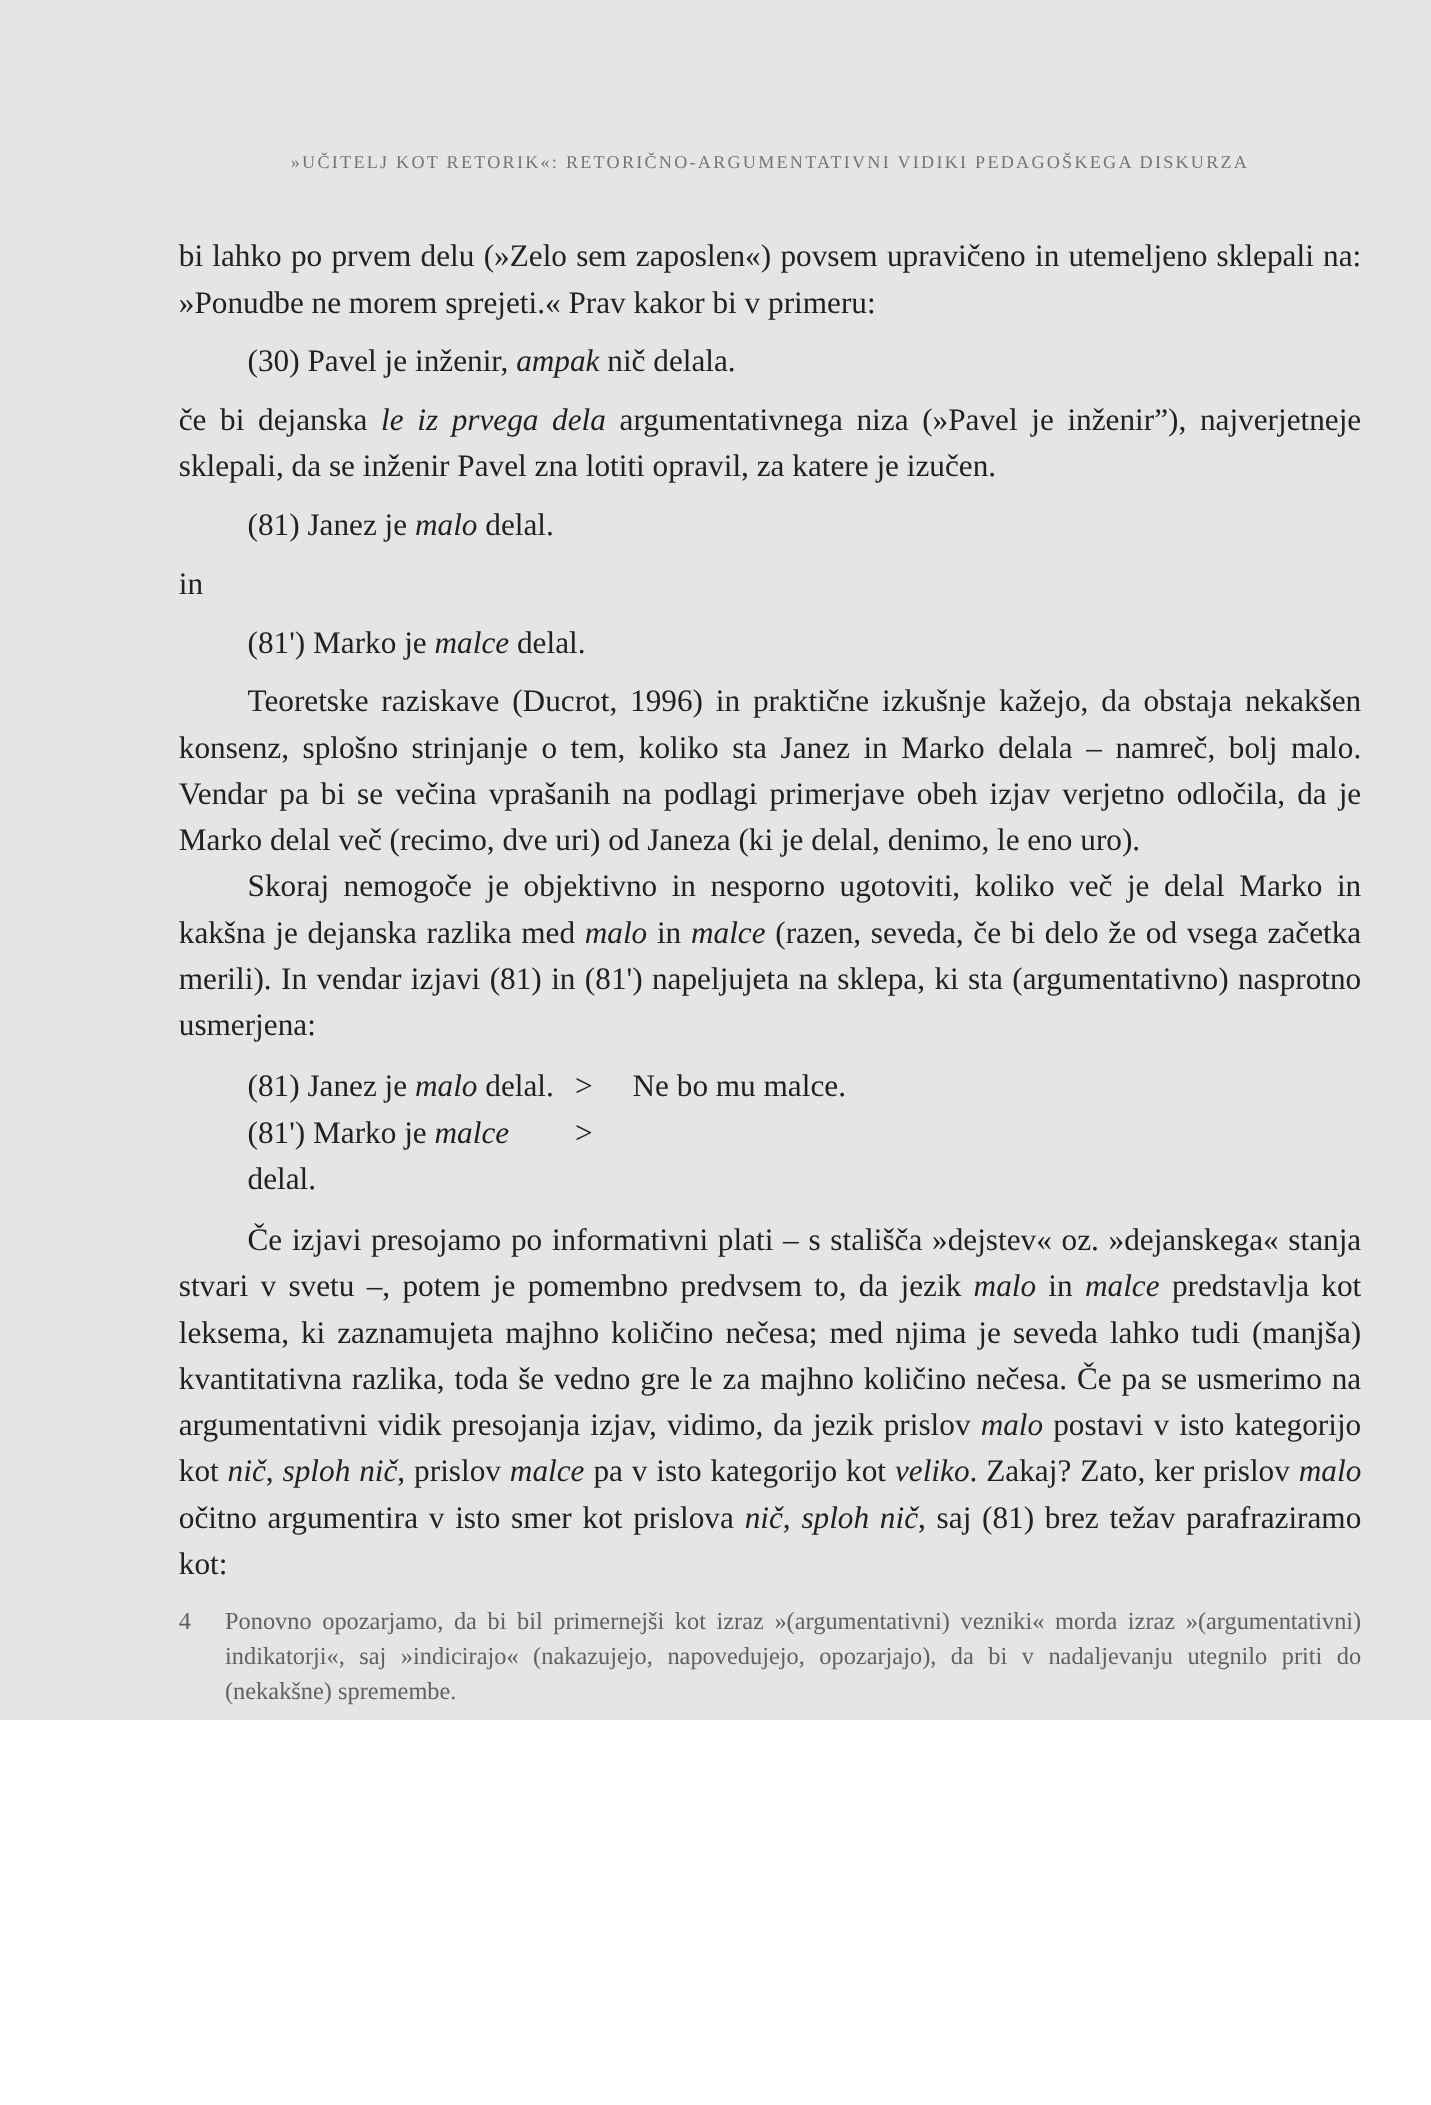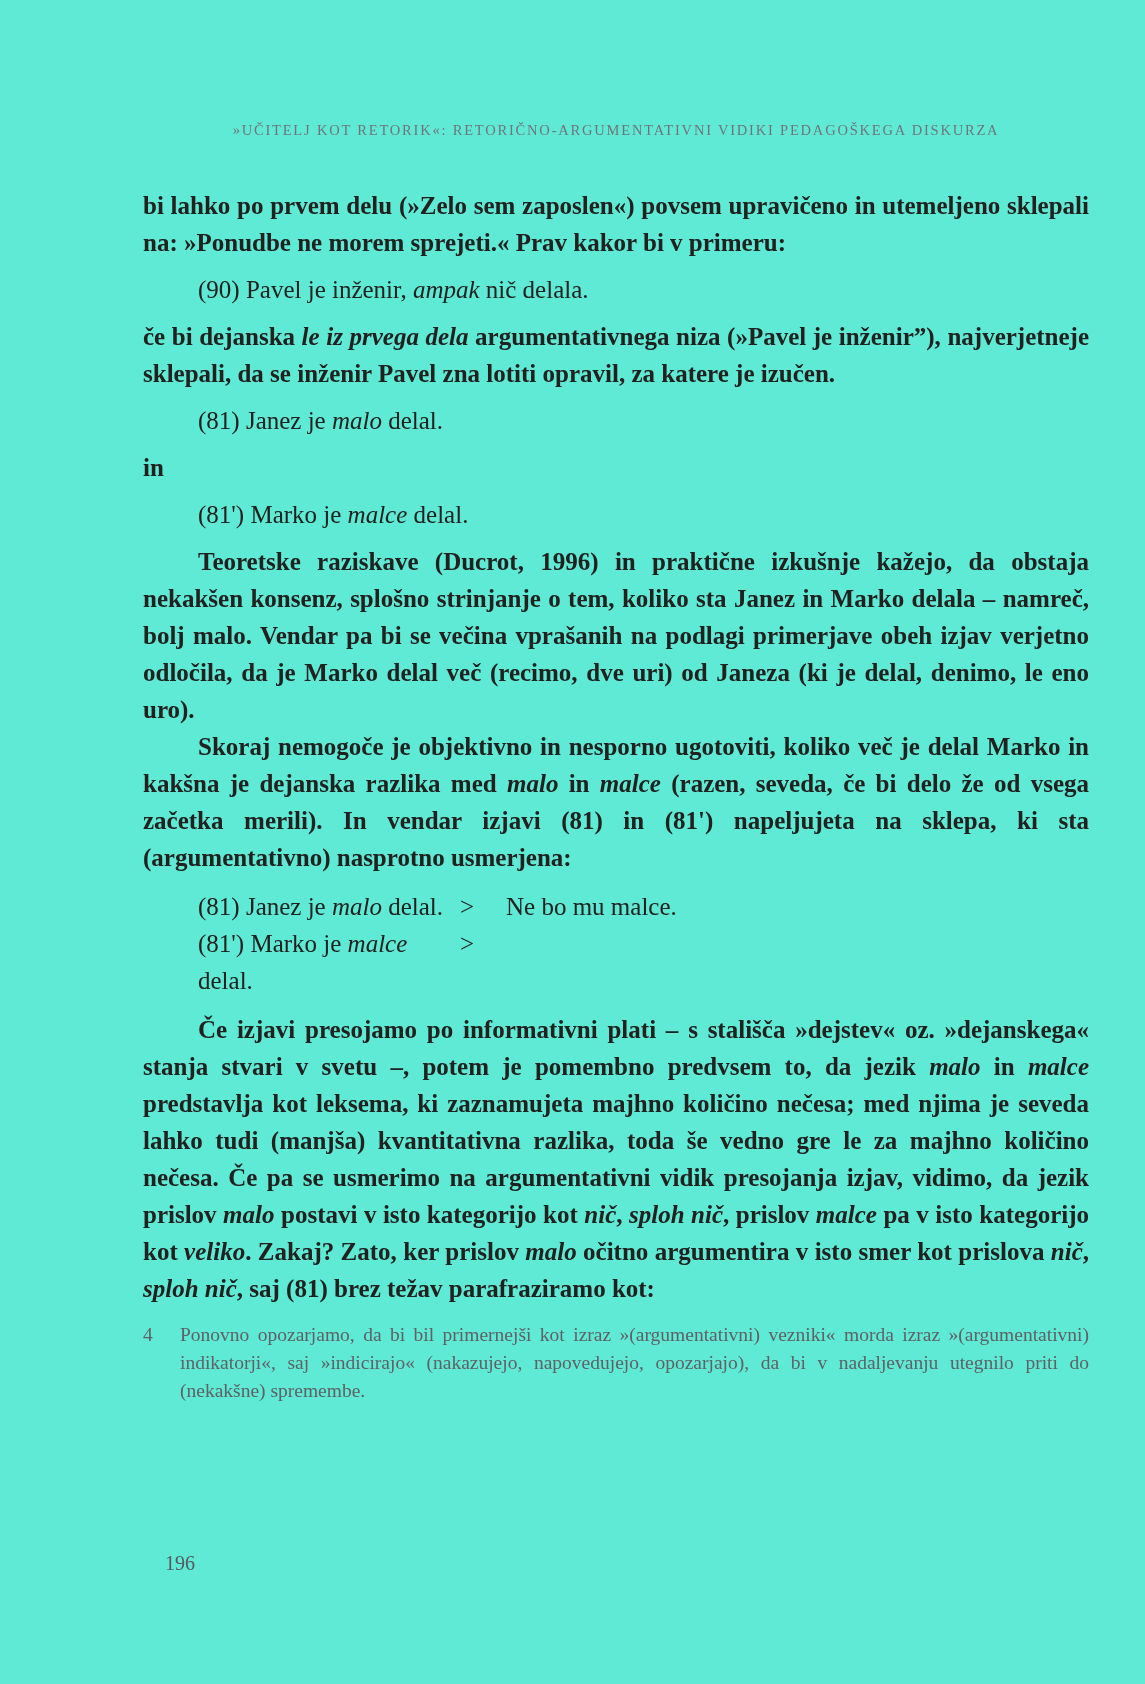--- a/index.html
+++ b/index.html
@@ -3,43 +3,42 @@
 <meta charset="utf-8">
 <style>
   html, body {
     margin: 0;
     padding: 0;
     background: #ffffff;
   }
   .page {
     position: relative;
     width: 1145px;
-    height: 1684px;
-    background: #5eead4;
+    height: 1376px;
+    background: #e5e5e5;
     box-sizing: border-box;
     padding: 122px 56px 0 143px;
     font-family: "Liberation Serif", "DejaVu Serif", serif;
     color: #212120;
     overflow: hidden;
   }
   .running-header {
     text-align: center;
     font-size: 14.5px;
     letter-spacing: 1.8px;
     color: #70757b;
     white-space: nowrap;
     margin: 0 0 48px 0;
     font-weight: normal;
   }
   .para {
     margin: 0;
     font-size: 25px;
     line-height: 37px;
     text-align: justify;
-    font-weight: bold;
   }
   .indent {
     text-indent: 55px;
   }
   .example {
     margin: 10px 0;
     font-size: 25px;
     line-height: 37px;
     padding-left: 55px;
     text-align: left;
@@ -88,21 +87,21 @@
 <body>
 
 <div class="page">
 
   <header class="running-header">»UČITELJ KOT RETORIK«: RETORIČNO-ARGUMENTATIVNI VIDIKI PEDAGOŠKEGA DISKURZA</header>
 
   <main>
 
     <p class="para"><span>bi lahko po prvem delu (»Zelo sem zaposlen«) povsem upravičeno in utemeljeno sklepali na: »Ponudbe ne morem sprejeti.« Prav kakor bi v primeru:</span></p>
 
-    <p class="example"><span>(90) Pavel je inženir, </span><span style="font-style: italic;">ampak</span><span> nič delala.</span></p>
+    <p class="example"><span>(30) Pavel je inženir, </span><span style="font-style: italic;">ampak</span><span> nič delala.</span></p>
 
     <p class="para"><span>če bi dejanska </span><span style="font-style: italic;">le iz prvega dela</span><span> argumentativnega niza (»Pavel je inženir”), najverjetneje sklepali, da se inženir Pavel zna lotiti opravil, za katere je izučen.</span></p>
 
 
     <p class="example"><span>(81) Janez je </span><span style="font-style: italic;">malo</span><span> delal.</span></p>
 
     <p class="para"><span>in</span></p>
 
     <p class="example"><span>(81') Marko je </span><span style="font-style: italic;">malce</span><span> delal.</span></p>
 

